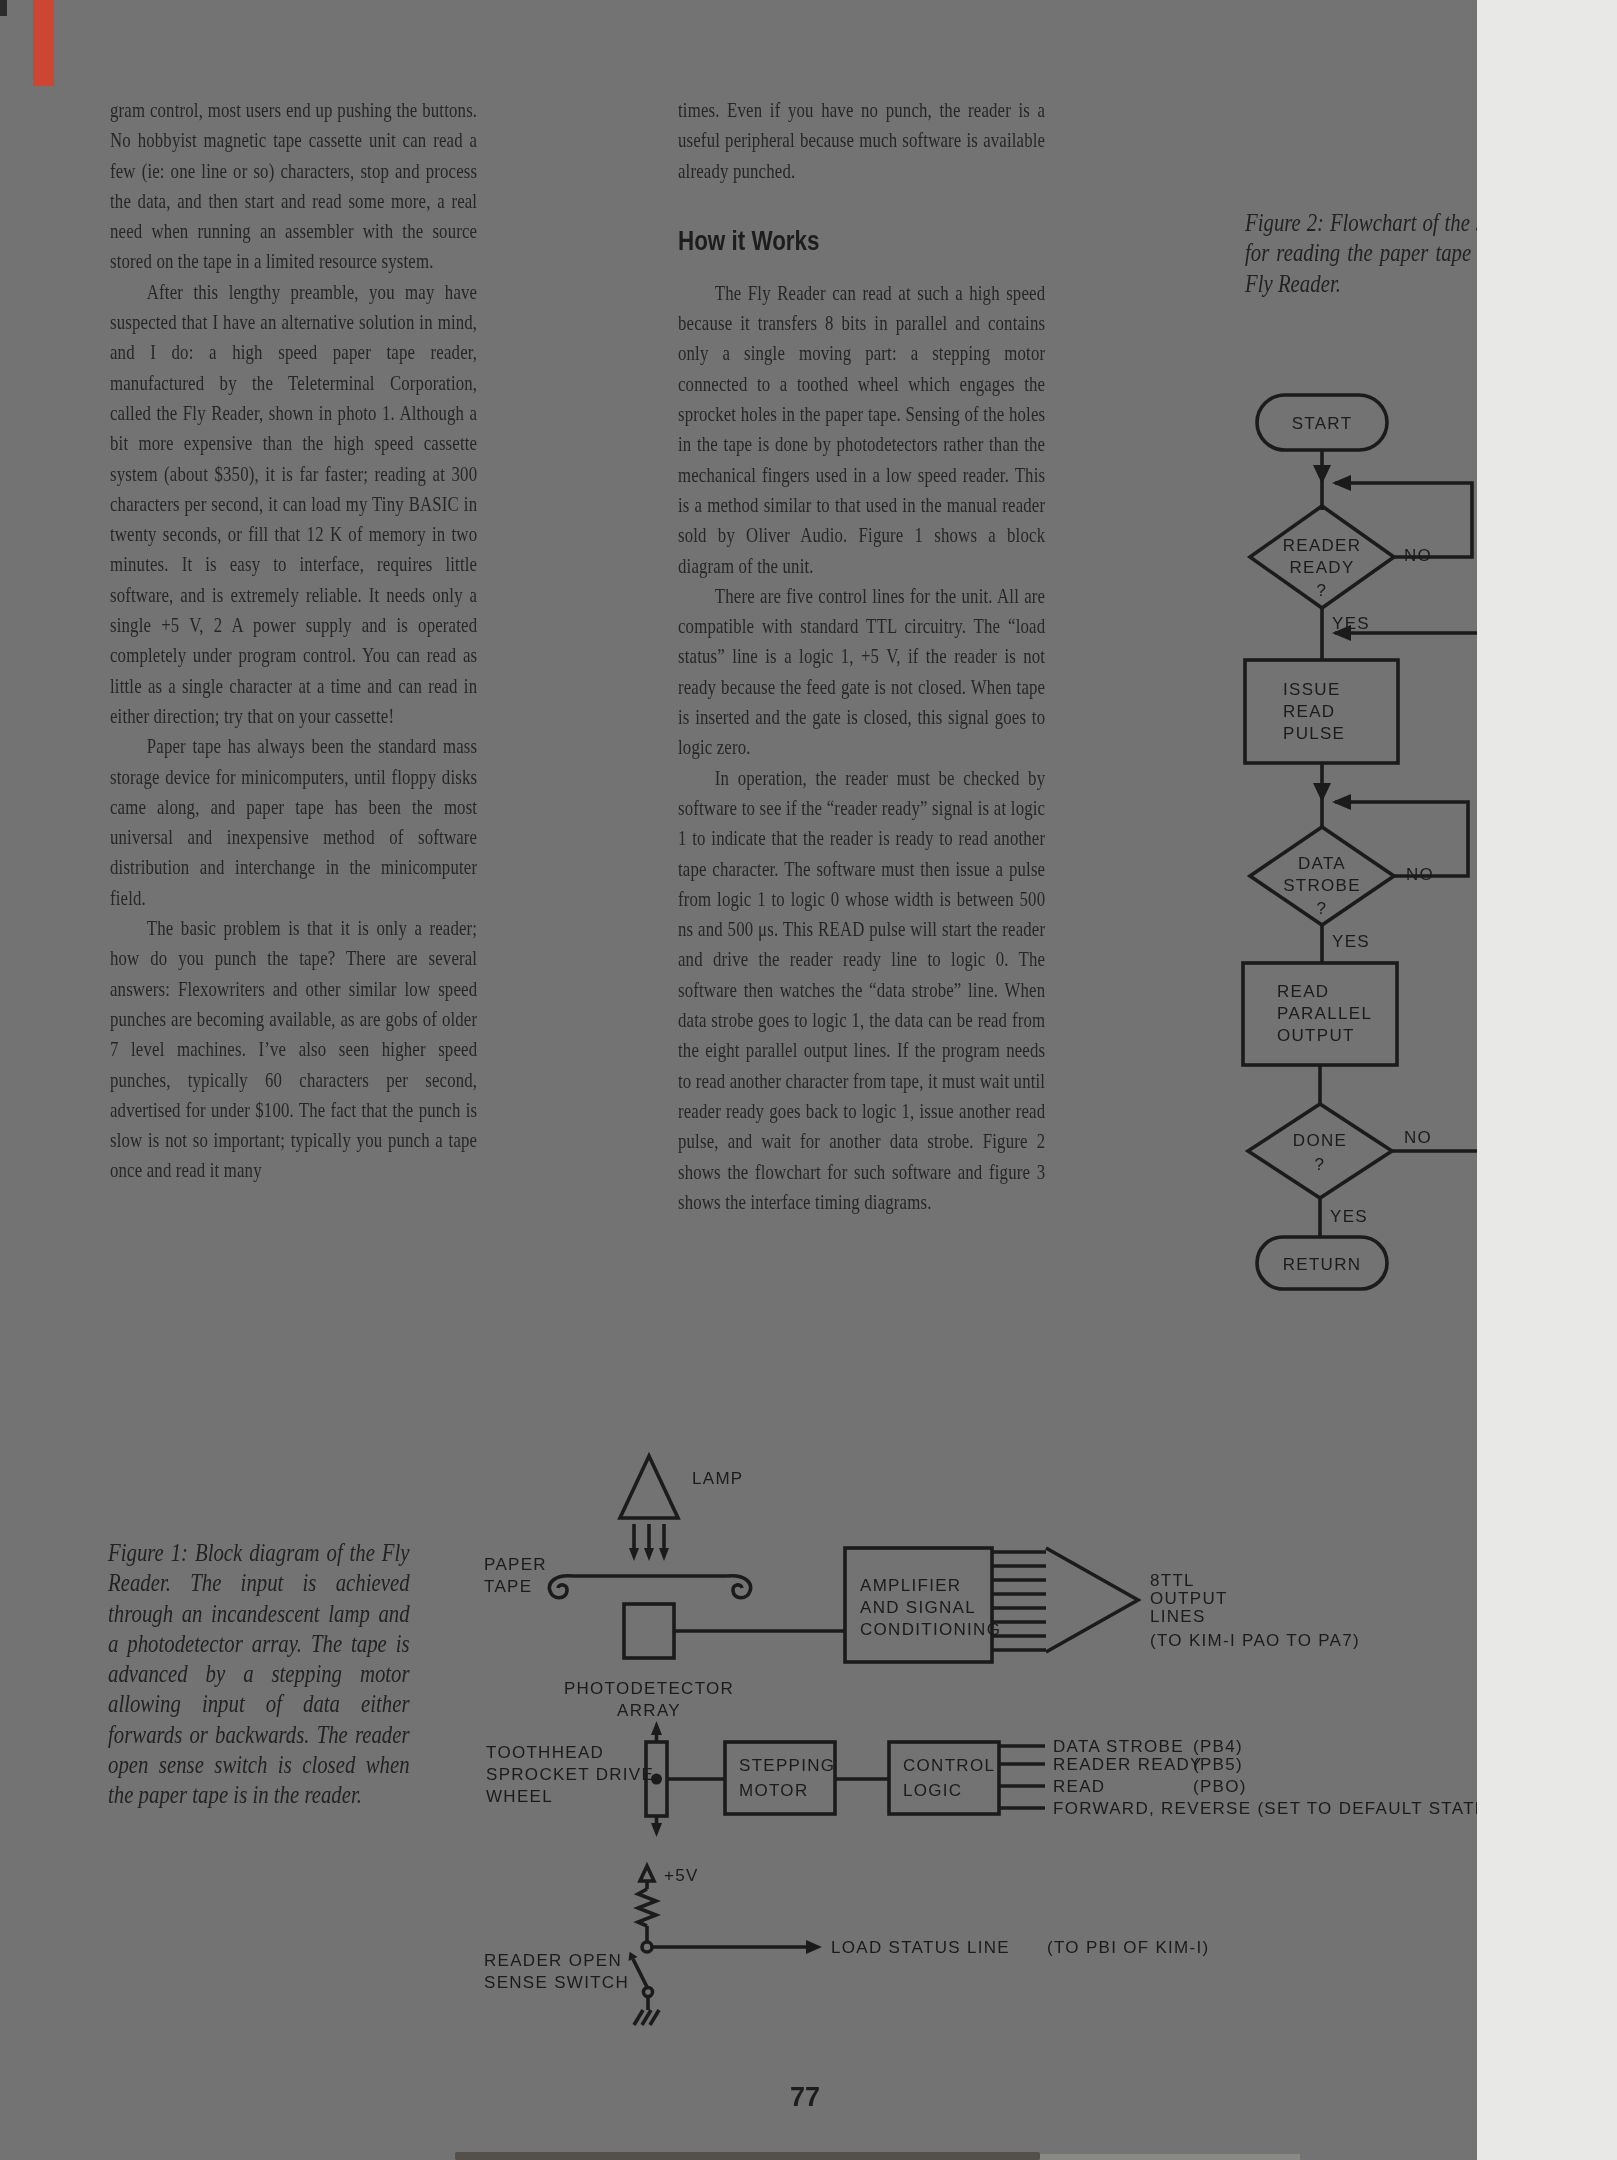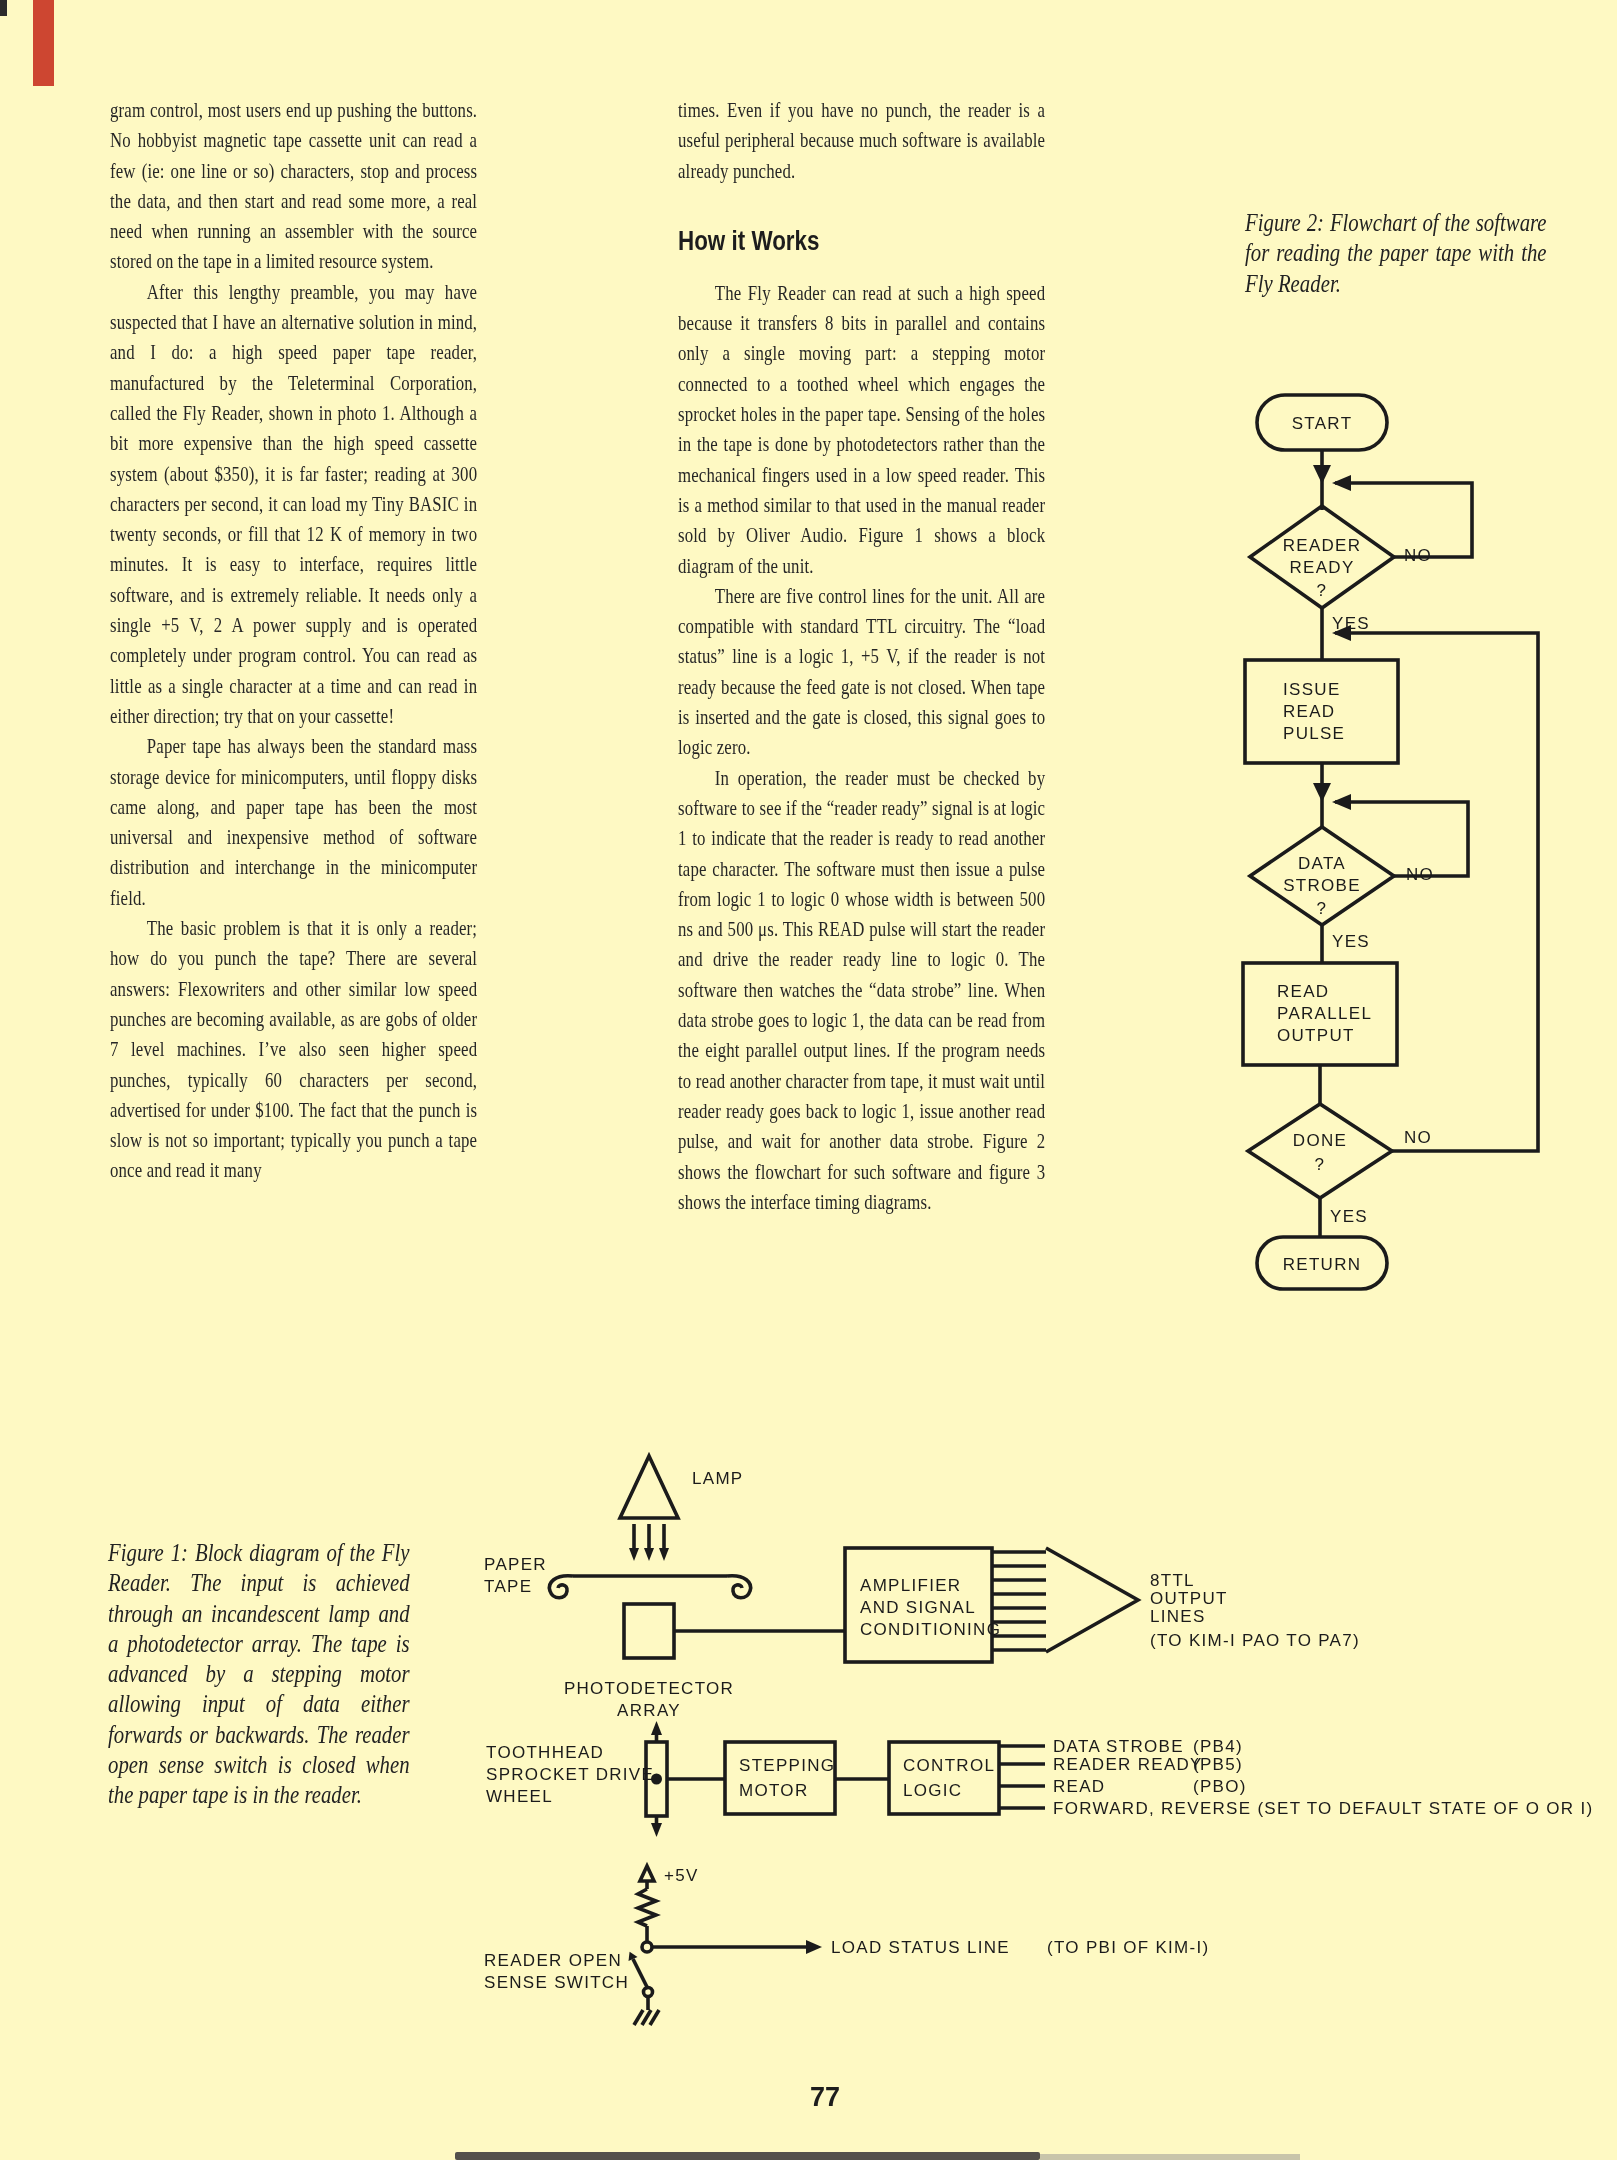--- a/index.html
+++ b/index.html
@@ -1,16 +1,16 @@
 <!DOCTYPE html>
 <html><head>
 <meta charset="utf-8">
 <style>
   html,body{margin:0;padding:0;background:#e8e8e6;}
-  .page{position:relative;width:1617px;height:2160px;background:#fef9c3;overflow:hidden;
+  .page{position:relative;width:1477px;height:2160px;background:#737373;overflow:hidden;
         font-family:"Liberation Serif",serif;color:#262626;}
   
   .red-mark{position:absolute;left:33px;top:0;width:21px;height:86px;background:#cd4631;}
   .corner-speck{position:absolute;left:0;top:0;width:7px;height:16px;background:#2b2b2b;}
   .bottom-smudge{position:absolute;left:455px;top:2152px;width:585px;height:8px;background:#53504b;border-radius:2px;}
   .bottom-smudge2{position:absolute;left:1040px;top:2154px;width:260px;height:6px;background:#9a9a95;opacity:.55;}
   
   .column{position:absolute;top:95px;width:459px;transform:scaleX(.8);transform-origin:0 0;}
   .col-left{left:110px;}
   .col-right{left:678px;}
@@ -23,21 +23,21 @@
   .caption{position:absolute;width:377px;transform:scaleX(.8);transform-origin:0 0;
            font-style:italic;font-size:26px;line-height:30.3px;text-align:justify;color:#222;}
   .fig2-caption{left:1245px;top:208px;}
   .fig1-caption{left:108px;top:1538px;}
   
   svg{position:absolute;}
   .ln{fill:none;stroke:#1b1b1b;stroke-width:3.6;}
   .ah{fill:#1b1b1b;stroke:none;}
   .dt{font-family:"Liberation Sans",sans-serif;font-size:17px;letter-spacing:1.3px;fill:#1b1b1b;}
   .dtm{text-anchor:middle;}
-  .page-number{position:absolute;left:790px;top:2082px;width:70px;text-align:center;
+  .page-number{position:absolute;left:790px;top:2082px;width:70px;
                font-family:"Liberation Sans",sans-serif;font-weight:bold;font-size:27px;color:#1d1d1d;}
 </style>
 </head>
 <body>
 
 <div class="page">
 
   <div class="red-mark"></div>
   <div class="corner-speck"></div>
 

